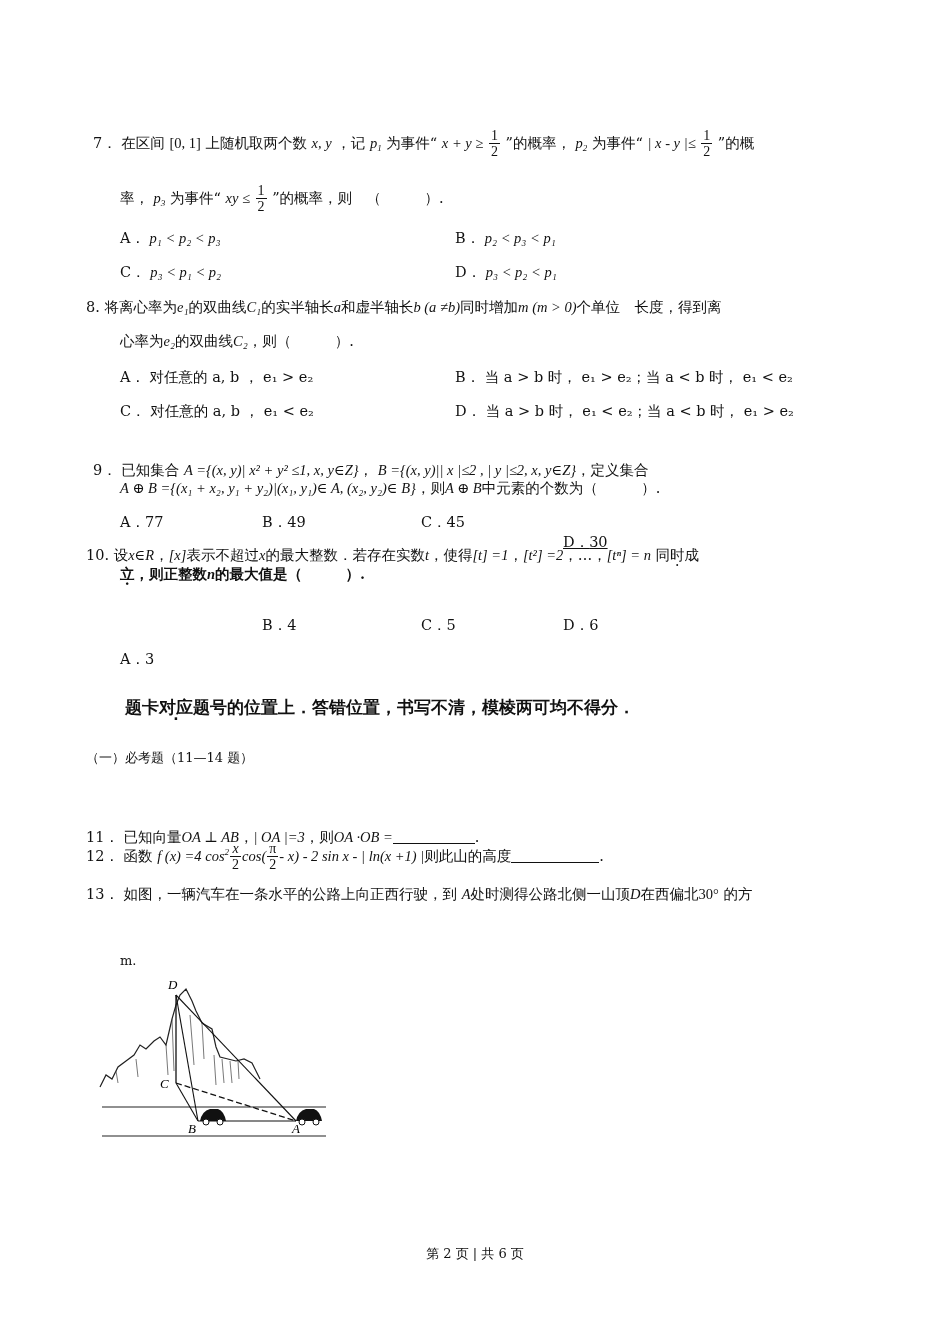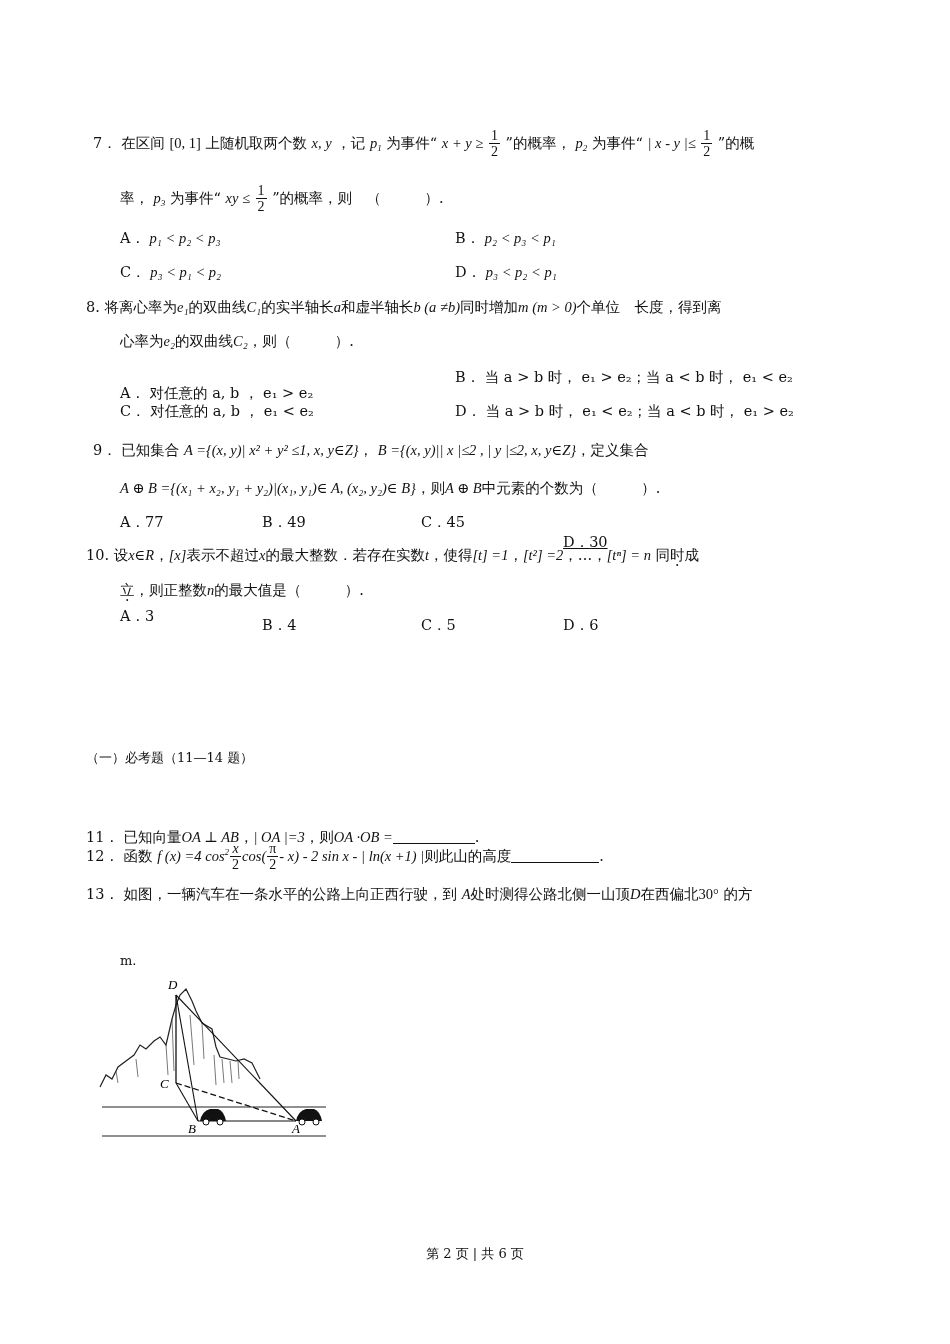--- a/index.html
+++ b/index.html
@@ -71,38 +71,38 @@
     <span class="m">p₃ &lt; p₂ &lt; p₁</span>
   </div>
 
   <div class="line" style="left:86px; top:297px;">
     <span>8.</span>
     <span>将离心率为</span><span class="m">e₁</span><span>的双曲线</span><span class="m">C₁</span><span>的实半轴长</span><span class="m">a</span><span>和虚半轴长</span><span class="m">b (a ≠b)</span><span>同时增加</span><span class="m">m (m &gt; 0)</span><span>个单位　长度，得到离</span>
   </div>
   <div class="line" style="left:120px; top:331px;">
     <span>心率为</span><span class="m">e₂</span><span>的双曲线</span><span class="m">C₂</span><span>，则（　　　）.</span>
   </div>
-  <div class="opt" style="left:120px; top:367px;margin-top:16px;">
+  <div class="opt" style="left:120px; top:367px;">
     <span>A．</span>
     <span>对任意的 a, b ， e₁ &gt; e₂</span>
   </div>
   <div class="opt" style="left:455px; top:367px;">
     <span>B．</span>
     <span>当 a &gt; b 时， e₁ &gt; e₂；当 a &lt; b 时， e₁ &lt; e₂</span>
   </div>
   <div class="opt" style="left:120px; top:401px;">
     <span>C．</span>
     <span>对任意的 a, b ， e₁ &lt; e₂</span>
   </div>
   <div class="opt" style="left:455px; top:401px;">
     <span>D．</span>
     <span>当 a &gt; b 时， e₁ &lt; e₂；当 a &lt; b 时， e₁ &gt; e₂</span>
   </div>
 
-  <div class="line" style="left:93px; top:440px;">
+  <div class="line" style="left:93px; top:460px;">
     <span>9．</span>
     <span>已知集合</span>
     <span class="m">A ={(x, y)| x² + y² ≤1, x, y∈Z}</span><span>，</span>
     <span class="m">B ={(x, y)|| x |≤2 , | y |≤2, x, y∈Z}</span><span>，定义集合</span>
   </div>
   <div class="line" style="left:120px; top:478px;">
     <span class="m">A ⊕ B ={(x₁ + x₂, y₁ + y₂)|(x₁, y₁)∈ A, (x₂, y₂)∈ B}</span><span>，则</span><span class="m">A ⊕ B</span><span>中元素的个数为（　　　）.</span>
   </div>
   <div class="opt" style="left:120px; top:512px;">
     <span>A．</span><span>77</span>
@@ -115,36 +115,39 @@
   </div>
   <div class="opt" style="left:563px; top:532px;text-decoration:underline;">
     <span>D．</span><span>30</span>
   </div>
 
   <div class="line" style="left:86px; top:545px;">
     <span>10.</span>
     <span>设</span><span class="m">x∈R</span><span>，</span><span class="m">[x]</span><span>表示不超过</span><span class="m">x</span><span>的最大整数．若存在实数</span><span class="m">t</span><span>，使得</span><span class="m">[t] =1</span><span>，</span><span class="m">[t²] =2</span><span>，…，</span><span class="m">[tⁿ] = n</span>
     <span class="dot-em">同时成</span>
   </div>
-  <div class="line" style="left:120px; top:580px;">
+  <div class="line" style="left:120px; top:564px;font-weight:bold;">
     <span class="dot-em">立</span><span>，则正整数</span><span class="m">n</span><span>的最大值是（　　　）.</span>
   </div>
-  <div class="opt" style="left:120px; top:606px;">
+  <div class="opt" style="left:120px; top:649px;">
     <span>A．</span><span>3</span>
   </div>
   <div class="opt" style="left:262px; top:615px;">
     <span>B．</span><span>4</span>
   </div>
   <div class="opt" style="left:421px; top:615px;">
     <span>C．</span><span>5</span>
   </div>
   <div class="opt" style="left:563px; top:615px;">
     <span>D．</span><span>6</span>
   </div>
 
+  <div class="line heading" style="left:125px; top:697px;">
+    <span class="dot-em">题卡对应题号</span><span>的位置上．答错位置，书写不清，模棱两可均不得分．</span>
+  </div>
   <div class="line small" style="left:86px; top:748px;">（一）必考题（11—14 题）</div>
 
   <div class="line" style="left:86px; top:827px;">
     <span>11．</span>
     <span>已知向量</span><span class="m">OA ⊥ AB</span><span>，</span><span class="m">| OA |=3</span><span>，则</span><span class="m">OA ·OB =</span><span class="blank" style="width:82px;"></span><span>.</span>
   </div>
 
   <div class="line" style="left:86px; top:841px;">
     <span>12．</span>
     <span>函数</span>

